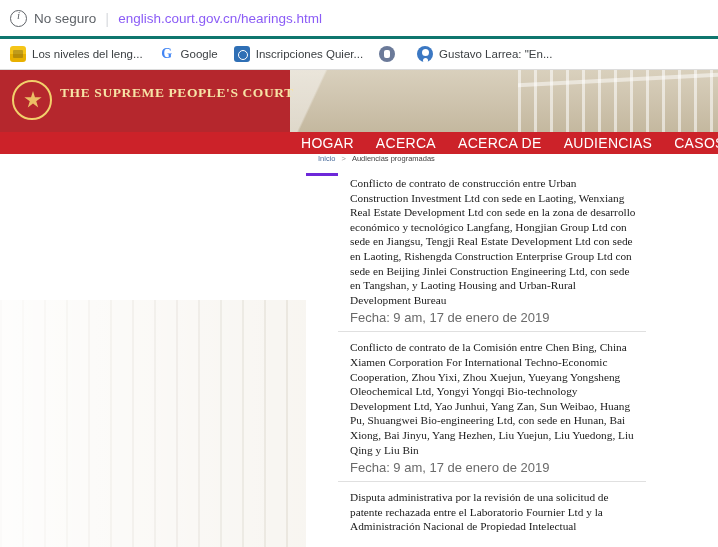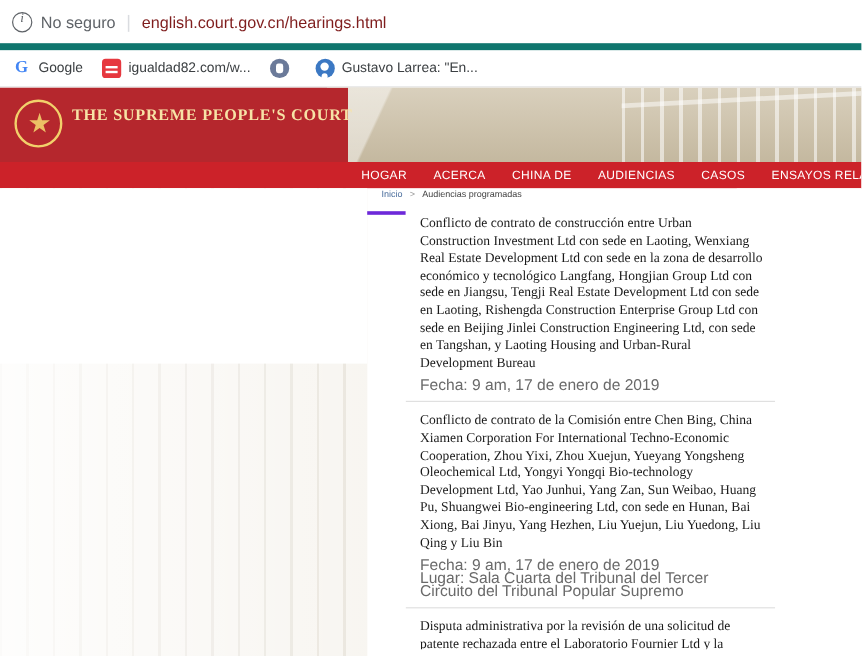--- a/index.html
+++ b/index.html
@@ -17,21 +17,21 @@
 
   
   .urlbar {
     height: 36px;
     background: #ffffff;
     display: flex;
     align-items: center;
     padding-left: 10px;
     font-size: 13px;
     color: #202124;
-    border-bottom: 6px solid #0f766e;
+    border-bottom: 3px solid #0f766e;
   }
   .info-icon {
     width: 15px;
     height: 15px;
     border: 1.4px solid #5f6368;
     border-radius: 50%;
     position: relative;
     flex: none;
     margin-right: 7px;
   }
@@ -50,21 +50,21 @@
     color: #5f6368;
     font-size: 13.5px;
     white-space: nowrap;
   }
   .url-sep {
     color: #dadce0;
     margin: 0 9px;
     font-size: 15px;
   }
   .url-text {
-    color: #7f1d1d;
+    color: #8b5cf6;
     font-size: 13.5px;
     white-space: nowrap;
   }
 
   .bookmarks {
     height: 30px;
     background: #ffffff;
     display: flex;
     align-items: center;
     padding-left: 10px;
@@ -253,21 +253,21 @@
     height: 22px;
     background: #cc2229;
     display: flex;
     align-items: center;
     padding-left: 290px;
     box-sizing: border-box;
     overflow: hidden;
   }
   .nav-item {
     color: #ffffff;
-    font-size: 10px;
+    font-size: 14px;
     letter-spacing: .3px;
     padding: 0 11px;
     white-space: nowrap;
     font-family: "Liberation Sans", sans-serif;
   }
 
   .content-area {
     position: relative;
     height: 396px;
     background: #ffffff;
@@ -344,26 +344,30 @@
 
 <div class="urlbar">
   <span class="info-icon"></span>
   <span class="not-secure">No seguro</span>
   <span class="url-sep">|</span>
   <span class="url-text">english.court.gov.cn/hearings.html</span>
 </div>
 
 <div class="bookmarks">
   <div class="bm">
+    <span class="bm-ico ico-lang"></span>
+    <span class="bm-label">Los niveles del leng...</span>
+  </div>
+  <div class="bm">
     <span class="bm-ico ico-g">G</span>
     <span class="bm-label">Google</span>
   </div>
   <div class="bm">
-    <span class="bm-ico ico-eq"></span>
-    <span class="bm-label">igualdad82.com/w...</span>
+    <span class="bm-ico ico-ins"></span>
+    <span class="bm-label">Inscripciones Quier...</span>
   </div>
   <div class="bm">
     <span class="bm-ico ico-circ"></span>
     <span class="bm-label"></span>
   </div>
   <div class="bm">
     <span class="bm-ico ico-av"></span>
     <span class="bm-label">Gustavo Larrea: "En...</span>
   </div>
 </div>
@@ -378,21 +382,21 @@
       <div class="emblem-circle"></div>
     </div>
     <div class="hdr-title">
       <div>THE  SUPREME  PEOPLE'S  COURT</div>
     </div>
   </div>
 
   <div class="navbar">
     <span class="nav-item">HOGAR</span>
     <span class="nav-item">ACERCA</span>
-    <span class="nav-item">CHINA DE</span>
+    <span class="nav-item">ACERCA DE</span>
     <span class="nav-item">AUDIENCIAS</span>
     <span class="nav-item">CASOS</span>
     <span class="nav-item">ENSAYOS RELACIONADOS CON</span>
 
   </div>
 
   <div class="content-area">
     <div class="bg-left"></div>
     <div class="bg-left-top"></div>
     <div class="bg-right"></div>
@@ -406,21 +410,20 @@
     <div class="list">
 
       <div class="entry">
         <p class="entry-title">Conflicto de contrato de construcción entre Urban Construction Investment Ltd con sede en Laoting, Wenxiang Real Estate Development Ltd con sede en la zona de desarrollo económico y tecnológico Langfang, Hongjian Group Ltd con sede en Jiangsu, Tengji Real Estate Development Ltd con sede en Laoting, Rishengda Construction Enterprise Group Ltd con sede en Beijing Jinlei Construction Engineering Ltd, con sede en Tangshan, y Laoting Housing and Urban-Rural Development Bureau</p>
         <div class="entry-meta">Fecha: 9 am, 17 de enero de 2019</div>
       </div>
 
       <div class="entry">
         <p class="entry-title">Conflicto de contrato de la Comisión entre Chen Bing, China Xiamen Corporation For International Techno-Economic Cooperation, Zhou Yixi, Zhou Xuejun, Yueyang Yongsheng Oleochemical Ltd, Yongyi Yongqi Bio-technology Development Ltd, Yao Junhui, Yang Zan, Sun Weibao, Huang Pu, Shuangwei Bio-engineering Ltd, con sede en Hunan, Bai Xiong, Bai Jinyu, Yang Hezhen, Liu Yuejun, Liu Yuedong, Liu Qing y Liu Bin</p>
         <div class="entry-meta">Fecha: 9 am, 17 de enero de 2019</div>
-        <div class="entry-meta">Lugar: Sala Cuarta del Tribunal del Tercer Circuito del Tribunal Popular Supremo</div>
       </div>
 
       <div class="entry">
         <p class="entry-title">Disputa administrativa por la revisión de una solicitud de patente rechazada entre el Laboratorio Fournier Ltd y la Administración Nacional de Propiedad Intelectual</p>
 
       </div>
 
     </div>
   </div>
 </div>

